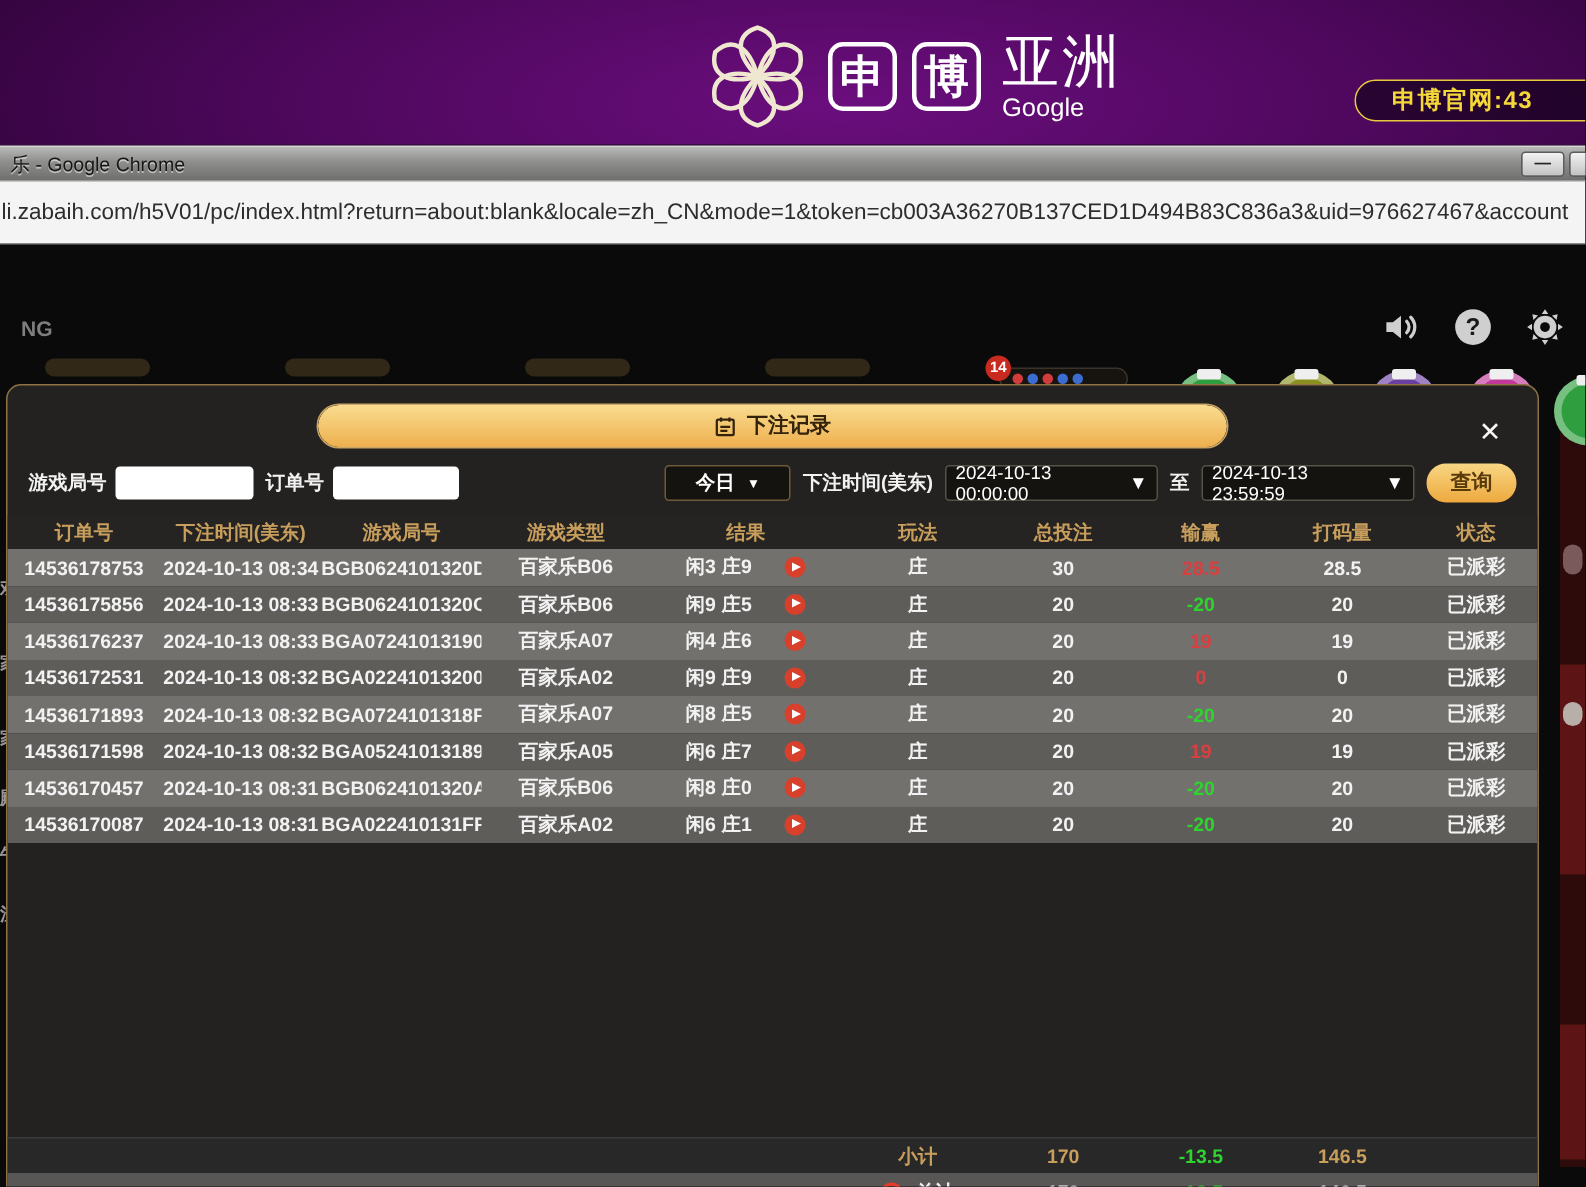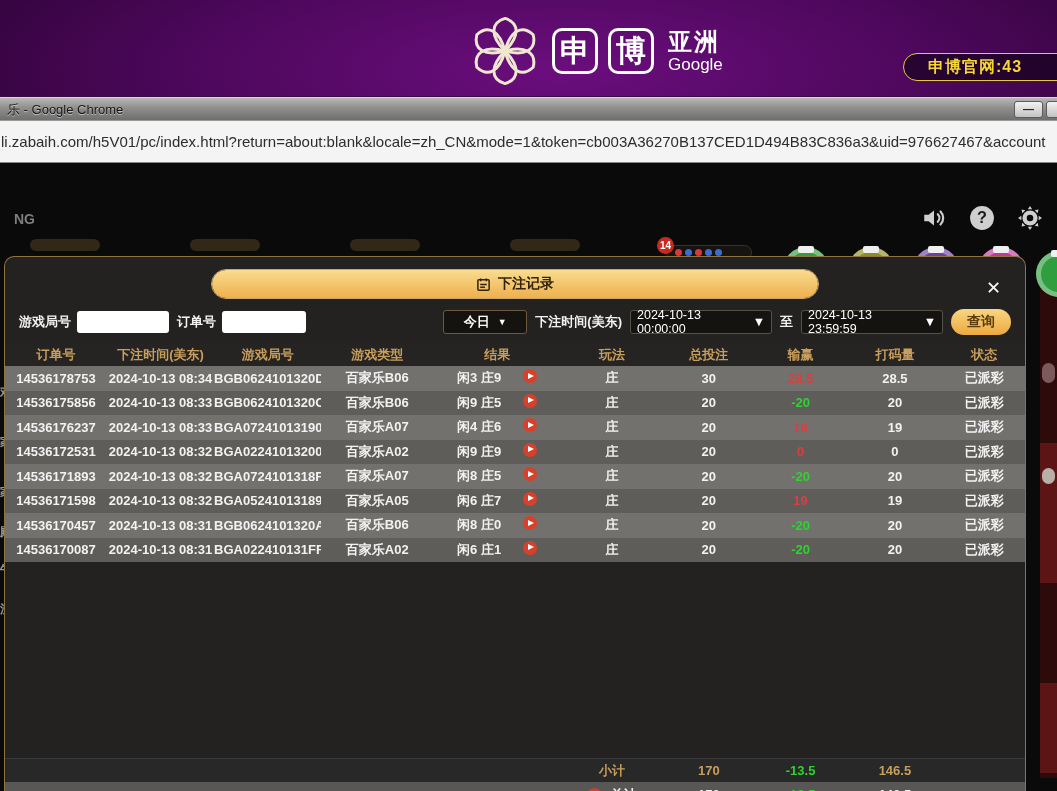--- a/index.html
+++ b/index.html
@@ -8,21 +8,21 @@
 
   
   .site-header { position:relative; width:100%; height:97px; overflow:hidden;
     background:radial-gradient(ellipse 900px 260px at 560px 70px, #6b0e7e 0%, #4a0758 45%, #2a0332 80%, #1b0220 100%);
     border-bottom:1px solid #3c0a46; }
   .logo-wrap { position:absolute; left:468px; top:14px; display:flex; align-items:center; gap:10px; }
   .flower { width:74px; height:74px; }
   .logo-box { width:46px; height:46px; border:3px solid #fdfdfd; border-radius:10px;
     color:#fff; font-size:30px; font-weight:700; display:flex; align-items:center; justify-content:center; }
   .logo-right { display:flex; flex-direction:column; line-height:1; padding-left:4px; }
-  .logo-region { color:#fff; font-size:24px; font-weight:700; letter-spacing:2px; }
+  .logo-region { color:#fff; font-size:38px; font-weight:400; letter-spacing:2px;text-align:center; }
   .logo-en { color:#fff; font-size:17px; margin-top:2px; }
   .official-pill { position:absolute; left:903px; top:53px; width:190px; height:28px;
     border:1px solid #e6c93e; border-radius:14px; background:rgba(10,2,14,.55);
     color:#f4d738; font-size:16px; font-weight:700; display:flex; align-items:center;
     padding-left:24px; letter-spacing:1px; }
 
   
   .titlebar { position:relative; width:100%; height:23px;
     background:linear-gradient(180deg,#b9b9b7 0%, #8e8e8c 45%, #6f6f6d 100%);
     border-top:1px solid #d6d6d4; }
@@ -85,21 +85,21 @@
     background:linear-gradient(180deg,#f8d683,#eda93e); color:#5a3c0c; font-size:14px; font-weight:700; cursor:pointer; }
 
   .t-head { margin-top:8px; height:23px; background:#262422; display:flex; align-items:center; }
   .t-head .cell { color:#c89e5c; font-size:13px; font-weight:700; }
   .cell { text-align:center; overflow:hidden; white-space:nowrap; }
   .c0{width:10%} .c1{width:10.5%} .c2{width:10.5%} .c3{width:11%} .c4{width:12.5%}
   .c5{width:10%} .c6{width:9%} .c7{width:9%} .c8{width:9.5%} .c9{width:8%}
   .t-row { height:24.5px; display:flex; align-items:center; color:#f2f2f2; font-size:13px; font-weight:600; }
   .t-row.light { background:#73716e; }
   .t-row.dark { background:#5f5d5a; }
-  .result-cell { display:flex; align-items:flex-start; justify-content:center; gap:22px; }
+  .result-cell { display:flex; align-items:center; justify-content:center; gap:22px; }
   .play-icon { width:14px; height:14px; border-radius:50%; background:#d9402c; position:relative; flex:0 0 auto; cursor:pointer; }
   .play-icon::before { content:""; position:absolute; left:5px; top:3.5px; border-left:6px solid #fff;
     border-top:3.5px solid transparent; border-bottom:3.5px solid transparent; }
   .win-red { color:#d84040; }
   .win-green { color:#2fd32f; }
   .spacer { flex:1; }
 
   .sum-row { height:24px; display:flex; align-items:center; font-size:13px; font-weight:700; }
   .sum-row.sub { background:#282828; border-top:1px solid #3a3a3a; color:#c89e5c; }
   .sum-row.tot { background:#595755; height:25px; color:#f2f2f2; }

